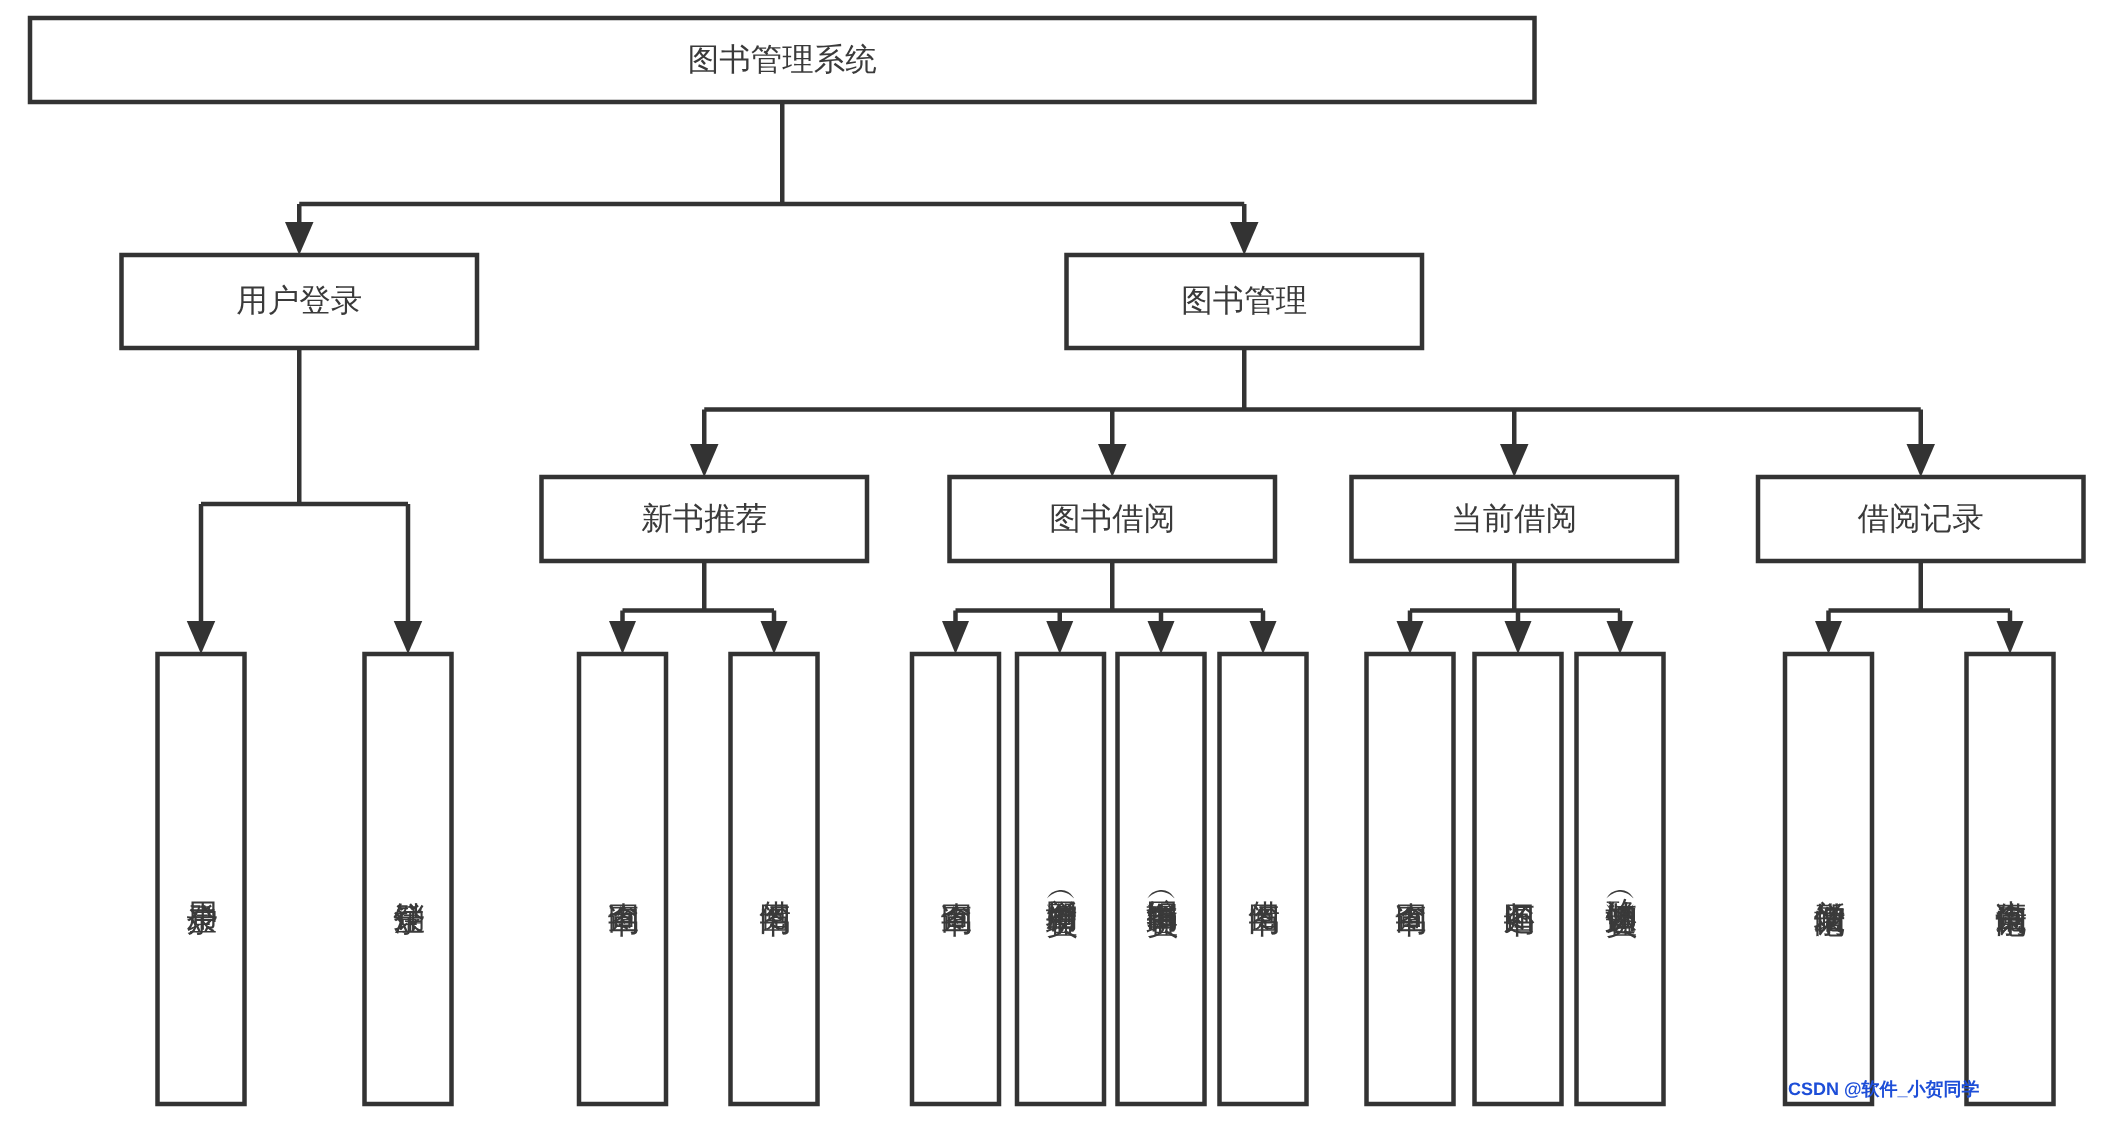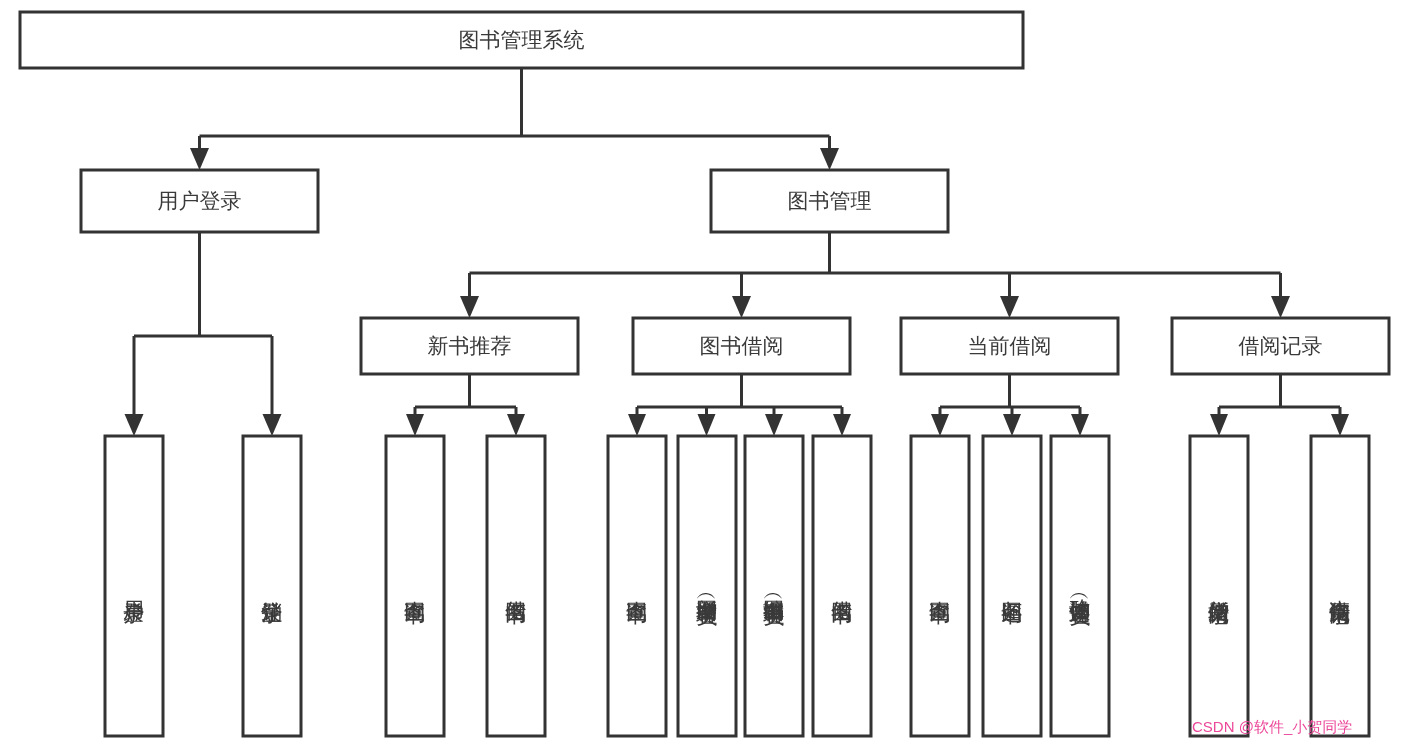--- a/index.html
+++ b/index.html
@@ -60,24 +60,25 @@
     display: flex;
     align-items: center;
     justify-content: center;
     text-align: center;
     white-space: nowrap;
     user-select: none;
   }
   .watermark {
     position: absolute;
     font-family: "Liberation Sans", "DejaVu Sans", sans-serif;
-    font-size: 15px;
-    color: #ec4899;
+    font-size: 12px;
+    color: #1d4ed8;
     white-space: nowrap;
     user-select: none;
+    font-weight: bold;
   }
 </style>
 </head>
 <body>
 
 <div id="diagram-root">
 
   <svg class="diagram" viewBox="0 0 1405 747" xmlns="http://www.w3.org/2000/svg">
 
     <g>

